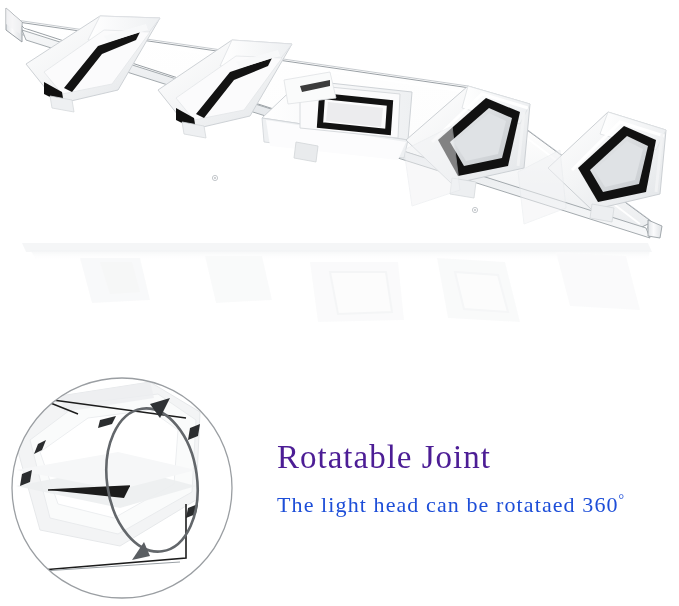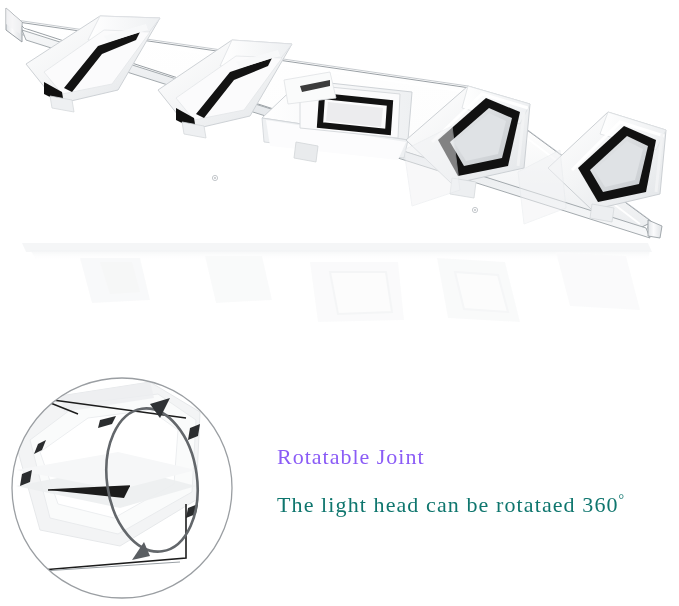--- a/index.html
+++ b/index.html
@@ -8,31 +8,31 @@
     background:#ffffff;
     font-family:"Liberation Serif", serif;
     overflow:hidden;
     position:relative;
   }
   #stage{position:absolute;left:0;top:0;width:679px;height:606px;background:#fff;}
   svg.layer{position:absolute;left:0;top:0;width:679px;height:606px;display:block;}
   .txt-block{position:absolute;left:277px;top:437px;width:400px;}
   .title{
     font-family:"Liberation Serif", serif;
-    font-size:22px;
-    color:#8b5cf6;
+    font-size:33px;
+    color:#4c1d95;
     letter-spacing:1.0px;
     line-height:40px;
     white-space:nowrap;
     font-weight:400;
   }
   .subtitle{
     font-family:"Liberation Serif", serif;
     font-size:22px;
-    color:#0f766e;
+    color:#1d4ed8;
     letter-spacing:1.1px;
     line-height:30px;
     white-space:nowrap;
     margin-top:8px;
     font-weight:400;
   }
   .deg{font-size:14px;vertical-align:super;letter-spacing:0;}
 </style>
 </head>
 <body>

